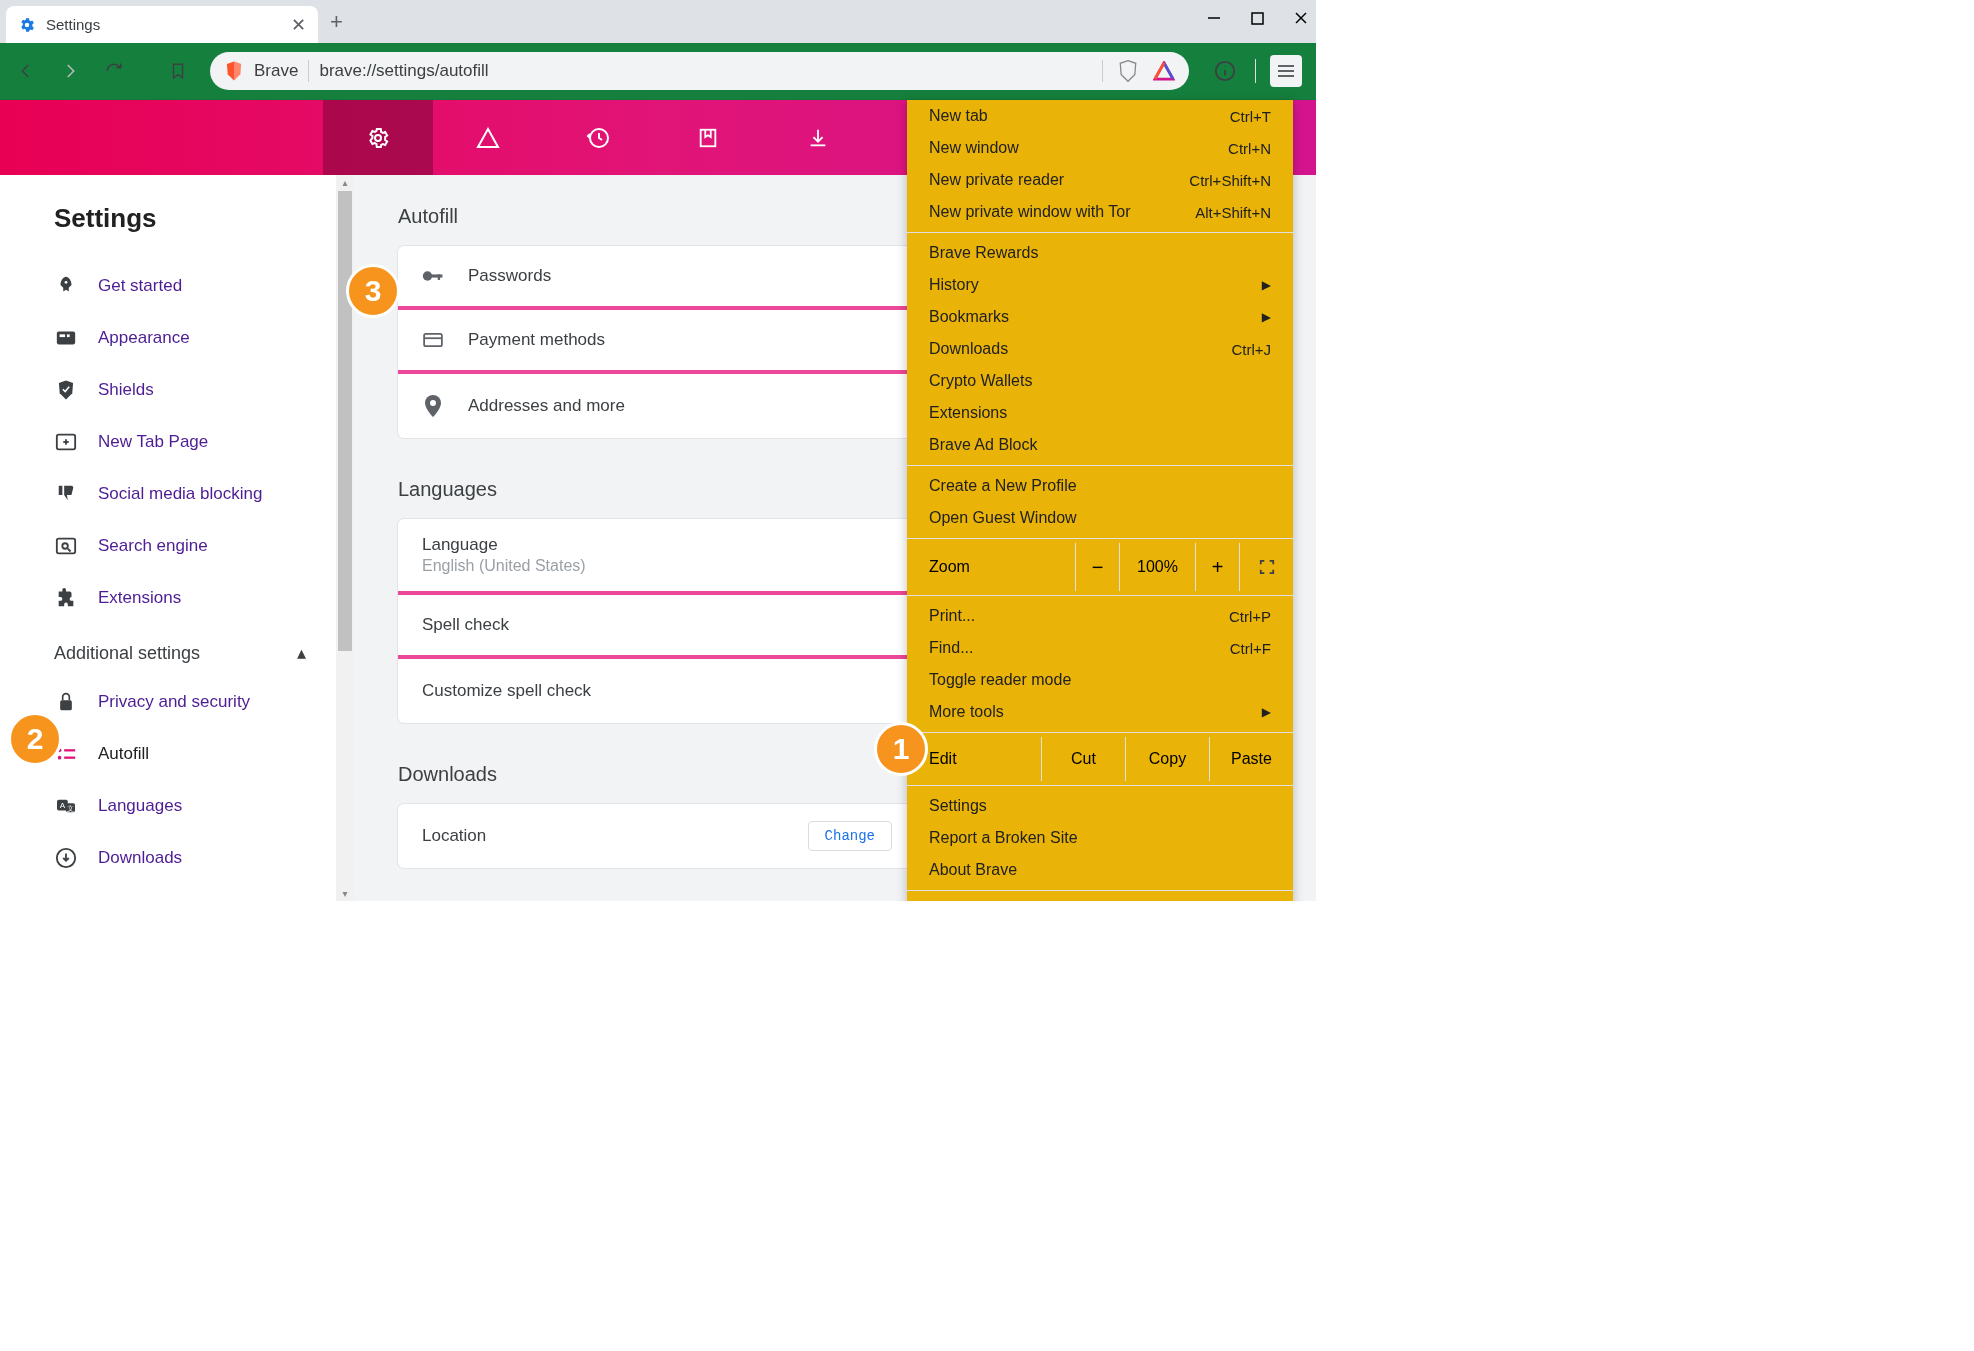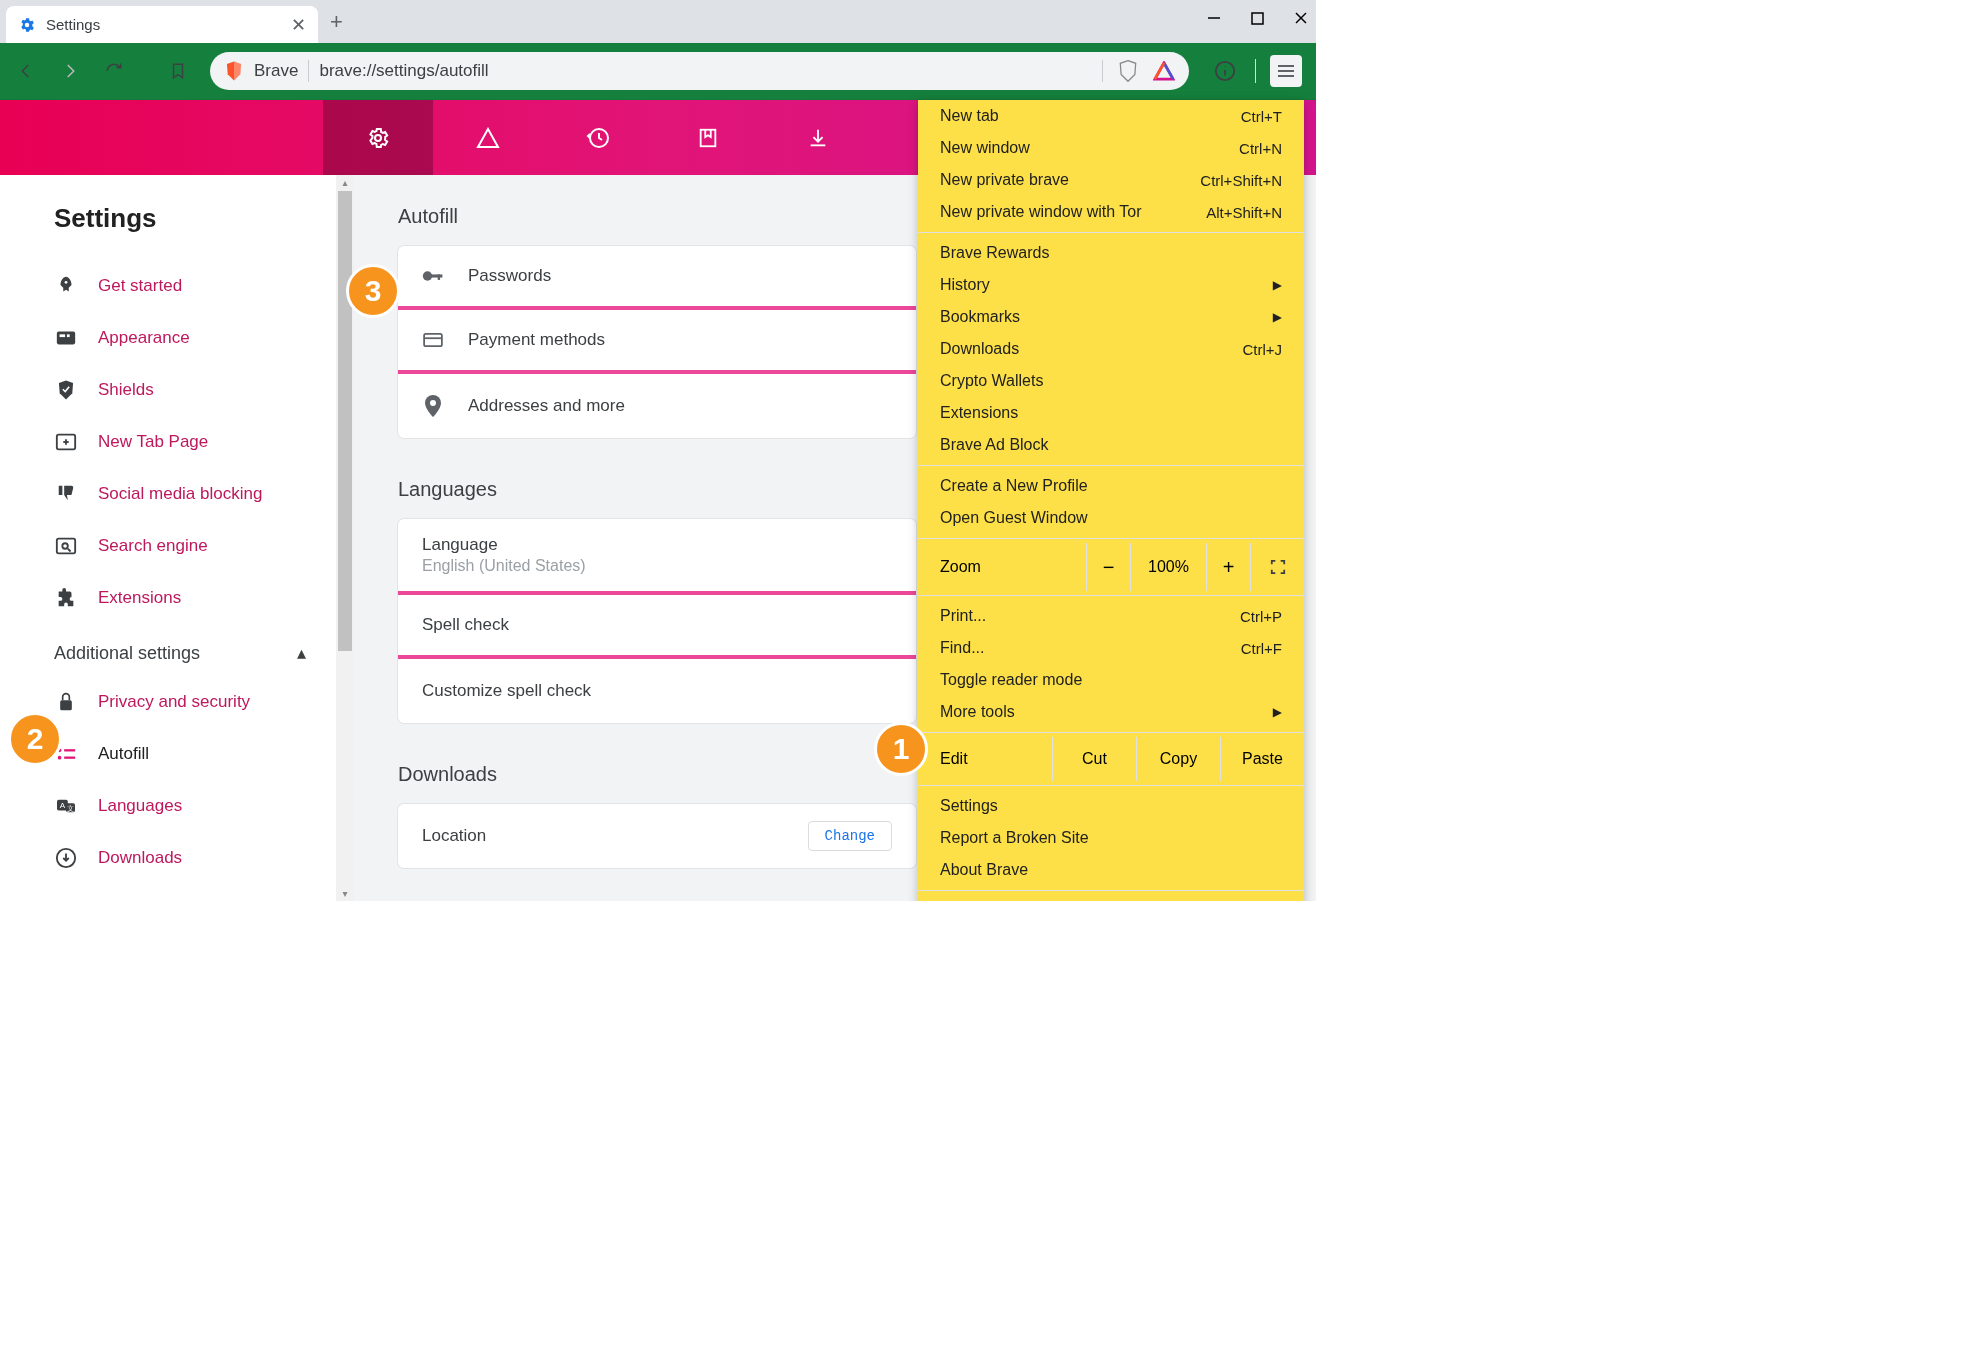--- a/index.html
+++ b/index.html
@@ -39,39 +39,39 @@
 .sidebar { width: 336px; background: #fff; padding: 28px 20px 0 54px; position: relative; overflow: hidden; }
 .scrollgutter { width: 18px; background: #f1f1f1; position: relative; }
 .scrollgutter .arrow { position: absolute; left: 0; width: 100%; text-align: center; font-size: 10px; color: #888; }
 .scrollgutter .thumb { position: absolute; left: 2px; width: 14px; background: #c1c1c1; }
 .main { flex: 1; background: #f1f3f4; overflow: hidden; position: relative; padding: 30px 0 0 0; }
 .main-inner { padding-left: 44px; padding-right: 400px; }
 
 .sidebar h1 { font-size: 26px; font-weight: 600; color: #212121; margin-bottom: 26px; }
 .side-item { display: flex; align-items: center; gap: 20px; padding: 14px 0; cursor: pointer; }
 .side-item .icon { width: 24px; height: 24px; display: flex; align-items: center; justify-content: center; color: #3c4043; }
-.side-item .text { font-size: 17px; color: #be185d; }
+.side-item .text { font-size: 17px; color: #4c1d95; }
 .side-sub .side-item.active .text { color: #212121; }
 .side-sub .side-item.active .icon { color: #e11477; }
 .side-heading { display: flex; align-items: center; justify-content: space-between; padding: 18px 10px 12px 0; font-size: 18px; color: #3c4043; cursor: pointer; margin-left: -0px; }
 .side-sub { }
 .side-sub .side-item { padding-left: 0px; }
 
 .section-title { font-size: 20px; color: #3c4043; margin-bottom: 18px; }
 .card { background: #fff; border-radius: 6px; border-top: none; box-shadow: 0 0 0 1px rgba(0,0,0,0.06); margin-bottom: 40px; }
 .row { min-height: 64px; display: flex; align-items: center; padding: 16px 24px; border-bottom: 4px solid #ec4899; cursor: pointer; gap: 24px; }
 .row:last-child { border-bottom: none; }
 .row .ricon { width: 22px; display: flex; justify-content: center; color: #5f6368; }
 .row .rtext { font-size: 17px; color: #3c4043; }
 .row .rsub { font-size: 16px; color: #9aa0a6; }
 .row.stack { flex-direction: column; align-items: flex-start; gap: 2px; }
 .row .change-btn { margin-left: auto; border: 1px solid #dadce0; border-radius: 4px; padding: 6px 16px; font-size: 14px; color: #1a73e8; background:#fff; cursor: pointer; font-family: Liberation Mono, monospace; }
 
 
-.menu { position: absolute; top: 100px; right: 12px; width: 386px; background: #fde047; box-shadow: 0 2px 10px rgba(0,0,0,0.25); z-index: 100; font-size: 16px; }
+.menu { position: absolute; top: 100px; right: 23px; width: 386px; background: #eab308; box-shadow: 0 2px 10px rgba(0,0,0,0.25); z-index: 100; font-size: 16px; }
 .mrow { display: flex; align-items: center; padding: 7px 22px; cursor: pointer; min-height: 30px; }
 .mrow .mlabel { flex: 1; color: #212121; }
 .mrow .mshort { color: #212121; font-size: 15px; }
 .mrow .marrow { color: #212121; font-size: 12px; }
 .msep { height: 1px; background: #e0e0e0; margin: 4px 0; }
 .zoomrow { display: flex; align-items: center; padding: 0 0 0 22px; height: 48px; }
 .zoomrow .zlabel { flex: 1; }
 .zoomrow .zbtn { width: 44px; height: 100%; display: flex; align-items: center; justify-content: center; border-left: 1px solid #e0e0e0; cursor: pointer; font-size: 20px; }
 .zoomrow .zval { width: 76px; text-align: center; border-left: 1px solid #e0e0e0; height: 100%; display:flex; align-items:center; justify-content:center; }
 .zoomrow .zfull { width: 54px; border-left: 1px solid #e0e0e0; height:100%; display:flex; align-items:center; justify-content:center; cursor:pointer; }
@@ -405,21 +405,21 @@
 <div class="menu">
   <div class="mrow">
       <span class="mlabel">New tab</span>
       <span class="mshort">Ctrl+T</span>
     </div>
   <div class="mrow">
       <span class="mlabel">New window</span>
       <span class="mshort">Ctrl+N</span>
     </div>
   <div class="mrow">
-      <span class="mlabel">New private brave</span>
+      <span class="mlabel">New private reader</span>
       <span class="mshort">Ctrl+Shift+N</span>
     </div>
   <div class="mrow">
       <span class="mlabel">New private window with Tor</span>
       <span class="mshort">Alt+Shift+N</span>
     </div>
   <div class="msep"></div>
   <div class="mrow">
       <span class="mlabel">Brave Rewards</span>
     </div>

